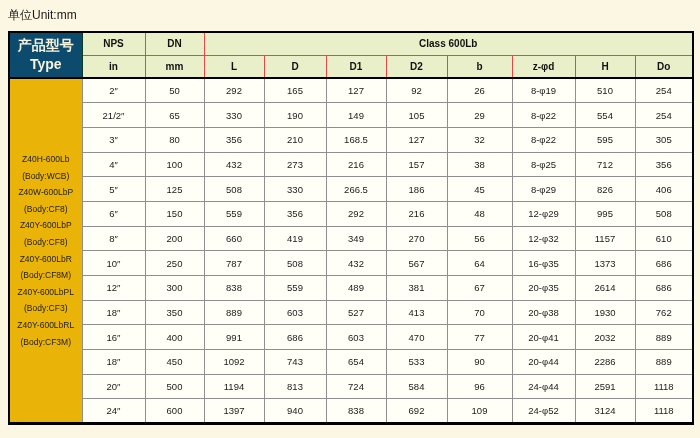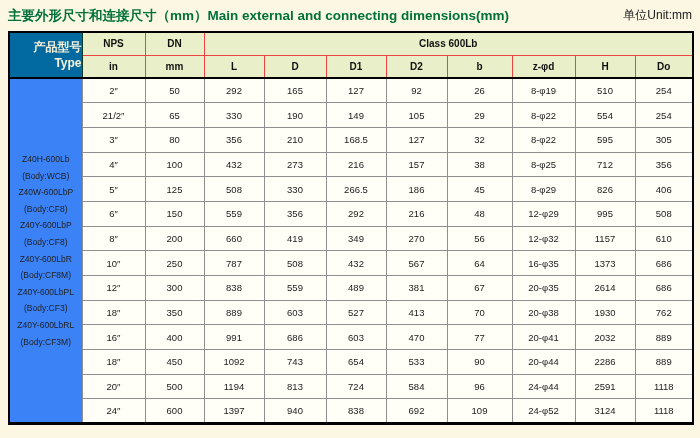--- a/index.html
+++ b/index.html
@@ -28,49 +28,47 @@
     border-bottom:3px solid #000;
   }
   thead th{
     background:#e9efc8;
     border:1px solid #ef4444;
     font-size:10px; font-weight:bold; color:#111;
     height:23px; padding:0; text-align:center; vertical-align:middle;
   }
   thead tr:last-child th{ border-bottom:2.5px solid #000; }
   th.type-head{
-    background:#0369a1; color:#f7f3da; font-size:12px;
+    background:#0c4a6e; color:#f7f3da; font-size:14px;
     border:1px solid #0d3a22; border-bottom:2.5px solid #000;
     line-height:1.35;
-    text-align:right;
   }
   tbody td{
     background:#fffef7;
     border:1px solid #8f8f8f;
     text-align:center; vertical-align:middle;
     font-size:9.5px; color:#1a1a1a;
     height:24.7px; padding:0;
     white-space:nowrap;
   }
   tbody td.type-cell{
-    background:#3b82f6;
+    background:#eab308;
     border:1px solid #8f8f8f;
     font-size:8.5px; color:#222;
     vertical-align:middle;
   }
   .type-stack{ display:flex; flex-direction:column; justify-content:center; align-items:center; }
   .type-line{ line-height:16.6px; white-space:nowrap; }
 </style>
 </head>
 <body>
 
 <div class="page">
 
   <div class="title-row">
-    <div class="page-title">主要外形尺寸和连接尺寸（mm）Main external and connecting dimensions(mm)</div>
     <div class="unit-note">单位Unit:mm</div>
   </div>
 
   <table class="dim-table">
     <colgroup>
       <col style="width:73px">
         <col style="width:63px">
         <col style="width:59px">
       <col style="width:60px">
         <col style="width:62px">

